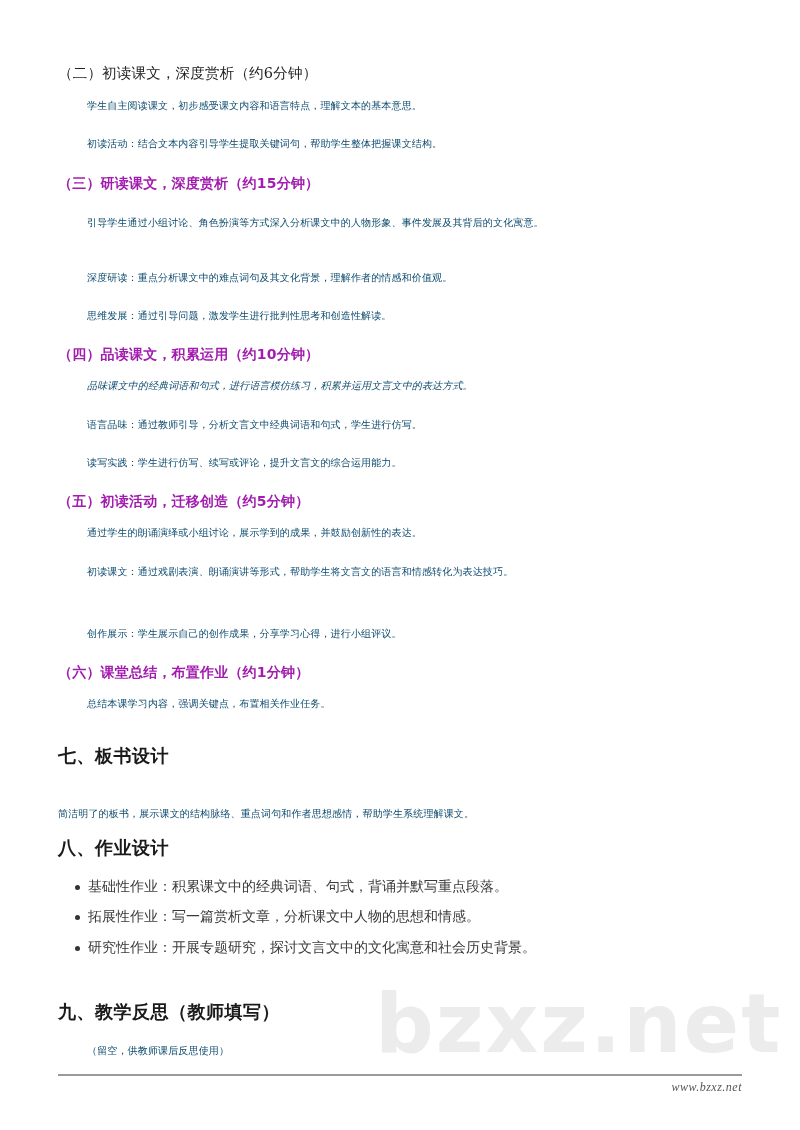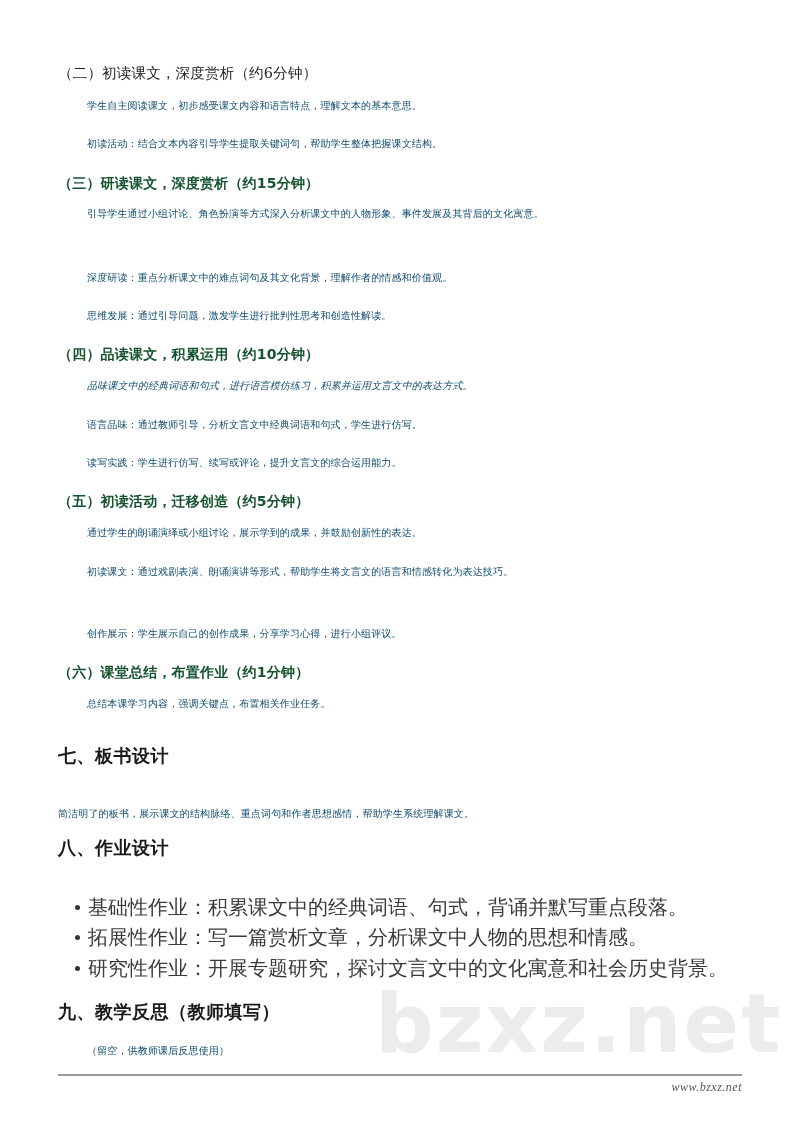--- a/index.html
+++ b/index.html
@@ -25,21 +25,21 @@
       left: 0;
       font-size: 14.5px;
       color: #222222;
       white-space: nowrap;
       letter-spacing: 0.2px;
     }
     .sub-heading.bold {
       font-family: "DejaVu Sans", "Liberation Sans", sans-serif;
       font-weight: bold;
       font-size: 14px;
-      color: #14532d;
+      color: #a21caf;
     }
     .para {
       position: absolute;
       left: 0;
       width: 684px;
       font-size: 10px;
       line-height: 27px;
       color: #0c4a6e;
       text-indent: 29px;
       letter-spacing: 0.15px;
@@ -51,26 +51,25 @@
       font-family: "DejaVu Sans", "Liberation Sans", sans-serif;
       font-weight: bold;
       font-size: 18px;
       color: #1a1a1a;
       white-space: nowrap;
       letter-spacing: 0.5px;
     }
     .bullet-item {
       position: absolute;
       left: 17px;
-      font-size: 20px;
+      font-size: 14px;
       color: #3a3a3a;
       white-space: nowrap;
       display: flex;
       align-items: center;
-      margin-top: 16px;
     }
     .bullet-dot {
       display: inline-block;
       width: 5px;
       height: 5px;
       border-radius: 50%;
       background: #333333;
       margin-right: 8px;
     }
     .watermark {
@@ -107,21 +106,21 @@
 </head>
 <body>
 
 <div class="page">
 
   <div class="sub-heading" style="top:64px;">（二）初读课文，深度赏析（约6分钟）</div>
   <div class="para" style="top:92px;">学生自主阅读课文，初步感受课文内容和语言特点，理解文本的基本意思。</div>
   <div class="para" style="top:130px;">初读活动：结合文本内容引导学生提取关键词句，帮助学生整体把握课文结构。</div>
 
   <div class="sub-heading bold" style="top:175px;">（三）研读课文，深度赏析（约15分钟）</div>
-  <div class="para" style="top:200px;">引导学生通过小组讨论、角色扮演等方式深入分析课文中的人物形象、事件发展及其背后的文化寓意。</div>
+  <div class="para" style="top:209px;">引导学生通过小组讨论、角色扮演等方式深入分析课文中的人物形象、事件发展及其背后的文化寓意。</div>
   <div class="para" style="top:264px;">深度研读：重点分析课文中的难点词句及其文化背景，理解作者的情感和价值观。</div>
   <div class="para" style="top:302px;">思维发展：通过引导问题，激发学生进行批判性思考和创造性解读。</div>
 
   <div class="sub-heading bold" style="top:346px;">（四）品读课文，积累运用（约10分钟）</div>
   <div class="para" style="top:372px;font-style:italic;">品味课文中的经典词语和句式，进行语言模仿练习，积累并运用文言文中的表达方式。</div>
   <div class="para" style="top:411px;">语言品味：通过教师引导，分析文言文中经典词语和句式，学生进行仿写。</div>
   <div class="para" style="top:449px;">读写实践：学生进行仿写、续写或评论，提升文言文的综合运用能力。</div>
 
   <div class="sub-heading bold" style="top:493px;">（五）初读活动，迁移创造（约5分钟）</div>
   <div class="para" style="top:519px;">通过学生的朗诵演绎或小组讨论，展示学到的成果，并鼓励创新性的表达。</div>

